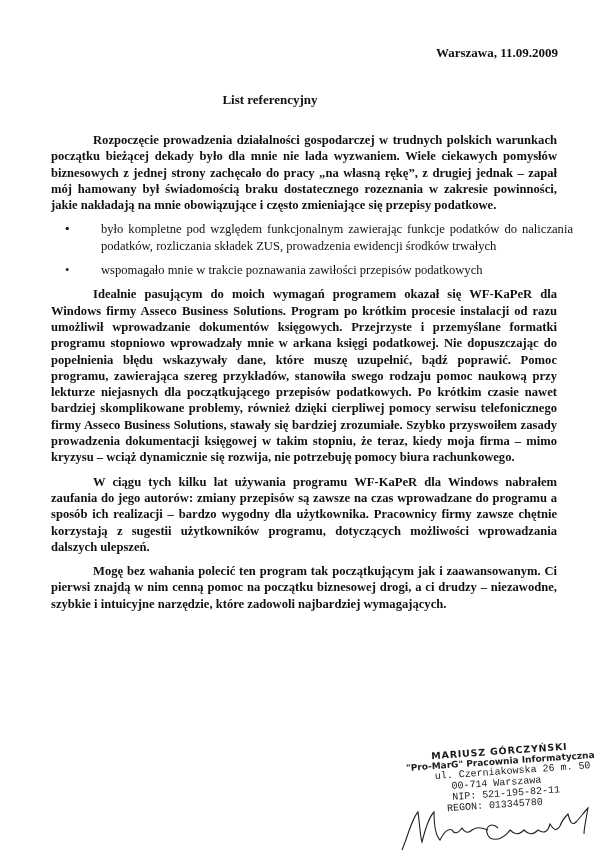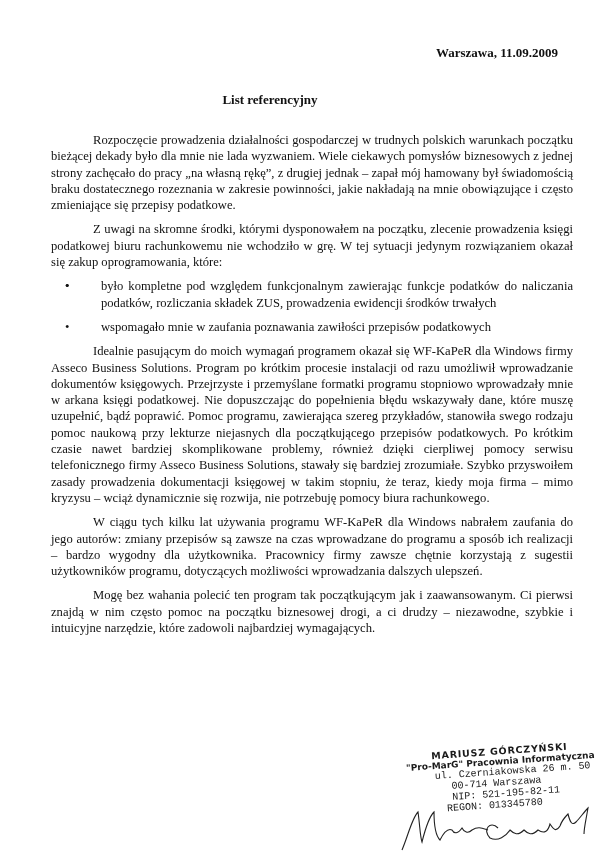--- a/index.html
+++ b/index.html
@@ -12,21 +12,21 @@
       font-weight: bold; font-size: 13px;
     }
     .title {
       position: absolute; top: 92px; left: 0; width: 540px; text-align: center;
       font-weight: bold; font-size: 13px;
     }
     .body {
       position: absolute; top: 132px; left: 51px; width: 522px;
       font-size: 12.6px; line-height: 16.3px;
     }
-    .body p { margin: 0 0 8px 0; text-align: justify; text-indent: 42px; }
+    .body p { margin: 0 16px 8px 0; text-align: justify; text-indent: 42px; font-weight: bold; }
     .body ul { margin: 0 0 6px 0; padding: 0 0 0 50px; list-style: none; }
     .body li { position: relative; text-align: justify; margin-bottom: 8px; }
     .body li .bullet { position: absolute; left: -36px; top: 0; }
     .stamp {
       position: absolute; left: 405px; top: 752px; width: 190px;
       transform: rotate(-4deg); transform-origin: left top;
       color: #1a1a1a;
     }
     .stamp .name {
       font-family: "DejaVu Sans", sans-serif; font-weight: bold; font-size: 9.5px;
@@ -46,37 +46,36 @@
   </style>
 </head>
 <body>
 
 <div>
   <div class="date">Warszawa, 11.09.2009</div>
   <div class="title">List referencyjny</div>
 
   <div class="body">
     <p>Rozpoczęcie prowadzenia działalności gospodarczej w trudnych polskich warunkach początku bieżącej dekady było dla mnie nie lada wyzwaniem. Wiele ciekawych pomysłów biznesowych z jednej strony zachęcało do pracy „na własną rękę”, z drugiej jednak – zapał mój hamowany był świadomością braku dostatecznego rozeznania w zakresie powinności, jakie nakładają na mnie obowiązujące i często zmieniające się przepisy podatkowe.</p>
-    <p>Z uwagi na skromne środki, którymi dysponowałem na początku, zlecenie prowadzenia księgi podatkowej biuru rachunkowemu nie wchodziło w grę. W tej sytuacji jedynym rozwiązaniem okazał się zakup oprogramowania, które:</p>
     <ul>
       <li>
         <span class="bullet">•</span>
       </li>
       <li>
         <span class="bullet">•</span>
         <span>było kompletne pod względem funkcjonalnym zawierając funkcje podatków do naliczania podatków, rozliczania składek ZUS, prowadzenia ewidencji środków trwałych</span>
       </li>
       <li>
         <span class="bullet">•</span>
-        <span>wspomagało mnie w zaufania poznawania zawiłości przepisów podatkowych</span>
+        <span>wspomagało mnie w trakcie poznawania zawiłości przepisów podatkowych</span>
       </li>
     </ul>
     <p>Idealnie pasującym do moich wymagań programem okazał się WF-KaPeR dla Windows firmy Asseco Business Solutions. Program po krótkim procesie instalacji od razu umożliwił wprowadzanie dokumentów księgowych. Przejrzyste i przemyślane formatki programu stopniowo wprowadzały mnie w arkana księgi podatkowej. Nie dopuszczając do popełnienia błędu wskazywały dane, które muszę uzupełnić, bądź poprawić. Pomoc programu, zawierająca szereg przykładów, stanowiła swego rodzaju pomoc naukową przy lekturze niejasnych dla początkującego przepisów podatkowych. Po krótkim czasie nawet bardziej skomplikowane problemy, również dzięki cierpliwej pomocy serwisu telefonicznego firmy Asseco Business Solutions, stawały się bardziej zrozumiałe. Szybko przyswoiłem zasady prowadzenia dokumentacji księgowej w takim stopniu, że teraz, kiedy moja firma – mimo kryzysu – wciąż dynamicznie się rozwija, nie potrzebuję pomocy biura rachunkowego.</p>
     <p>W ciągu tych kilku lat używania programu WF-KaPeR dla Windows nabrałem zaufania do jego autorów: zmiany przepisów są zawsze na czas wprowadzane do programu a sposób ich realizacji – bardzo wygodny dla użytkownika. Pracownicy firmy zawsze chętnie korzystają z sugestii użytkowników programu, dotyczących możliwości wprowadzania dalszych ulepszeń.</p>
-    <p>Mogę bez wahania polecić ten program tak początkującym jak i zaawansowanym. Ci pierwsi znajdą w nim często pomoc na początku biznesowej drogi, a ci drudzy – niezawodne, szybkie i intuicyjne narzędzie, które zadowoli najbardziej wymagających.</p>
+    <p>Mogę bez wahania polecić ten program tak początkującym jak i zaawansowanym. Ci pierwsi znajdą w nim cenną pomoc na początku biznesowej drogi, a ci drudzy – niezawodne, szybkie i intuicyjne narzędzie, które zadowoli najbardziej wymagających.</p>
   </div>
 
   <div class="stamp">
     <div class="name">MARIUSZ GÓRCZYŃSKI</div>
     <div class="company">"Pro-MarG" Pracownia Informatyczna</div>
     <div class="addr">ul. Czerniakowska 26 m. 50</div>
     <div class="addr" style="margin-left:44px">00-714 Warszawa</div>
     <div class="addr" style="margin-left:44px">NIP: 521-195-82-11</div>
     <div class="addr" style="margin-left:38px">REGON: 013345780</div>
   </div>

